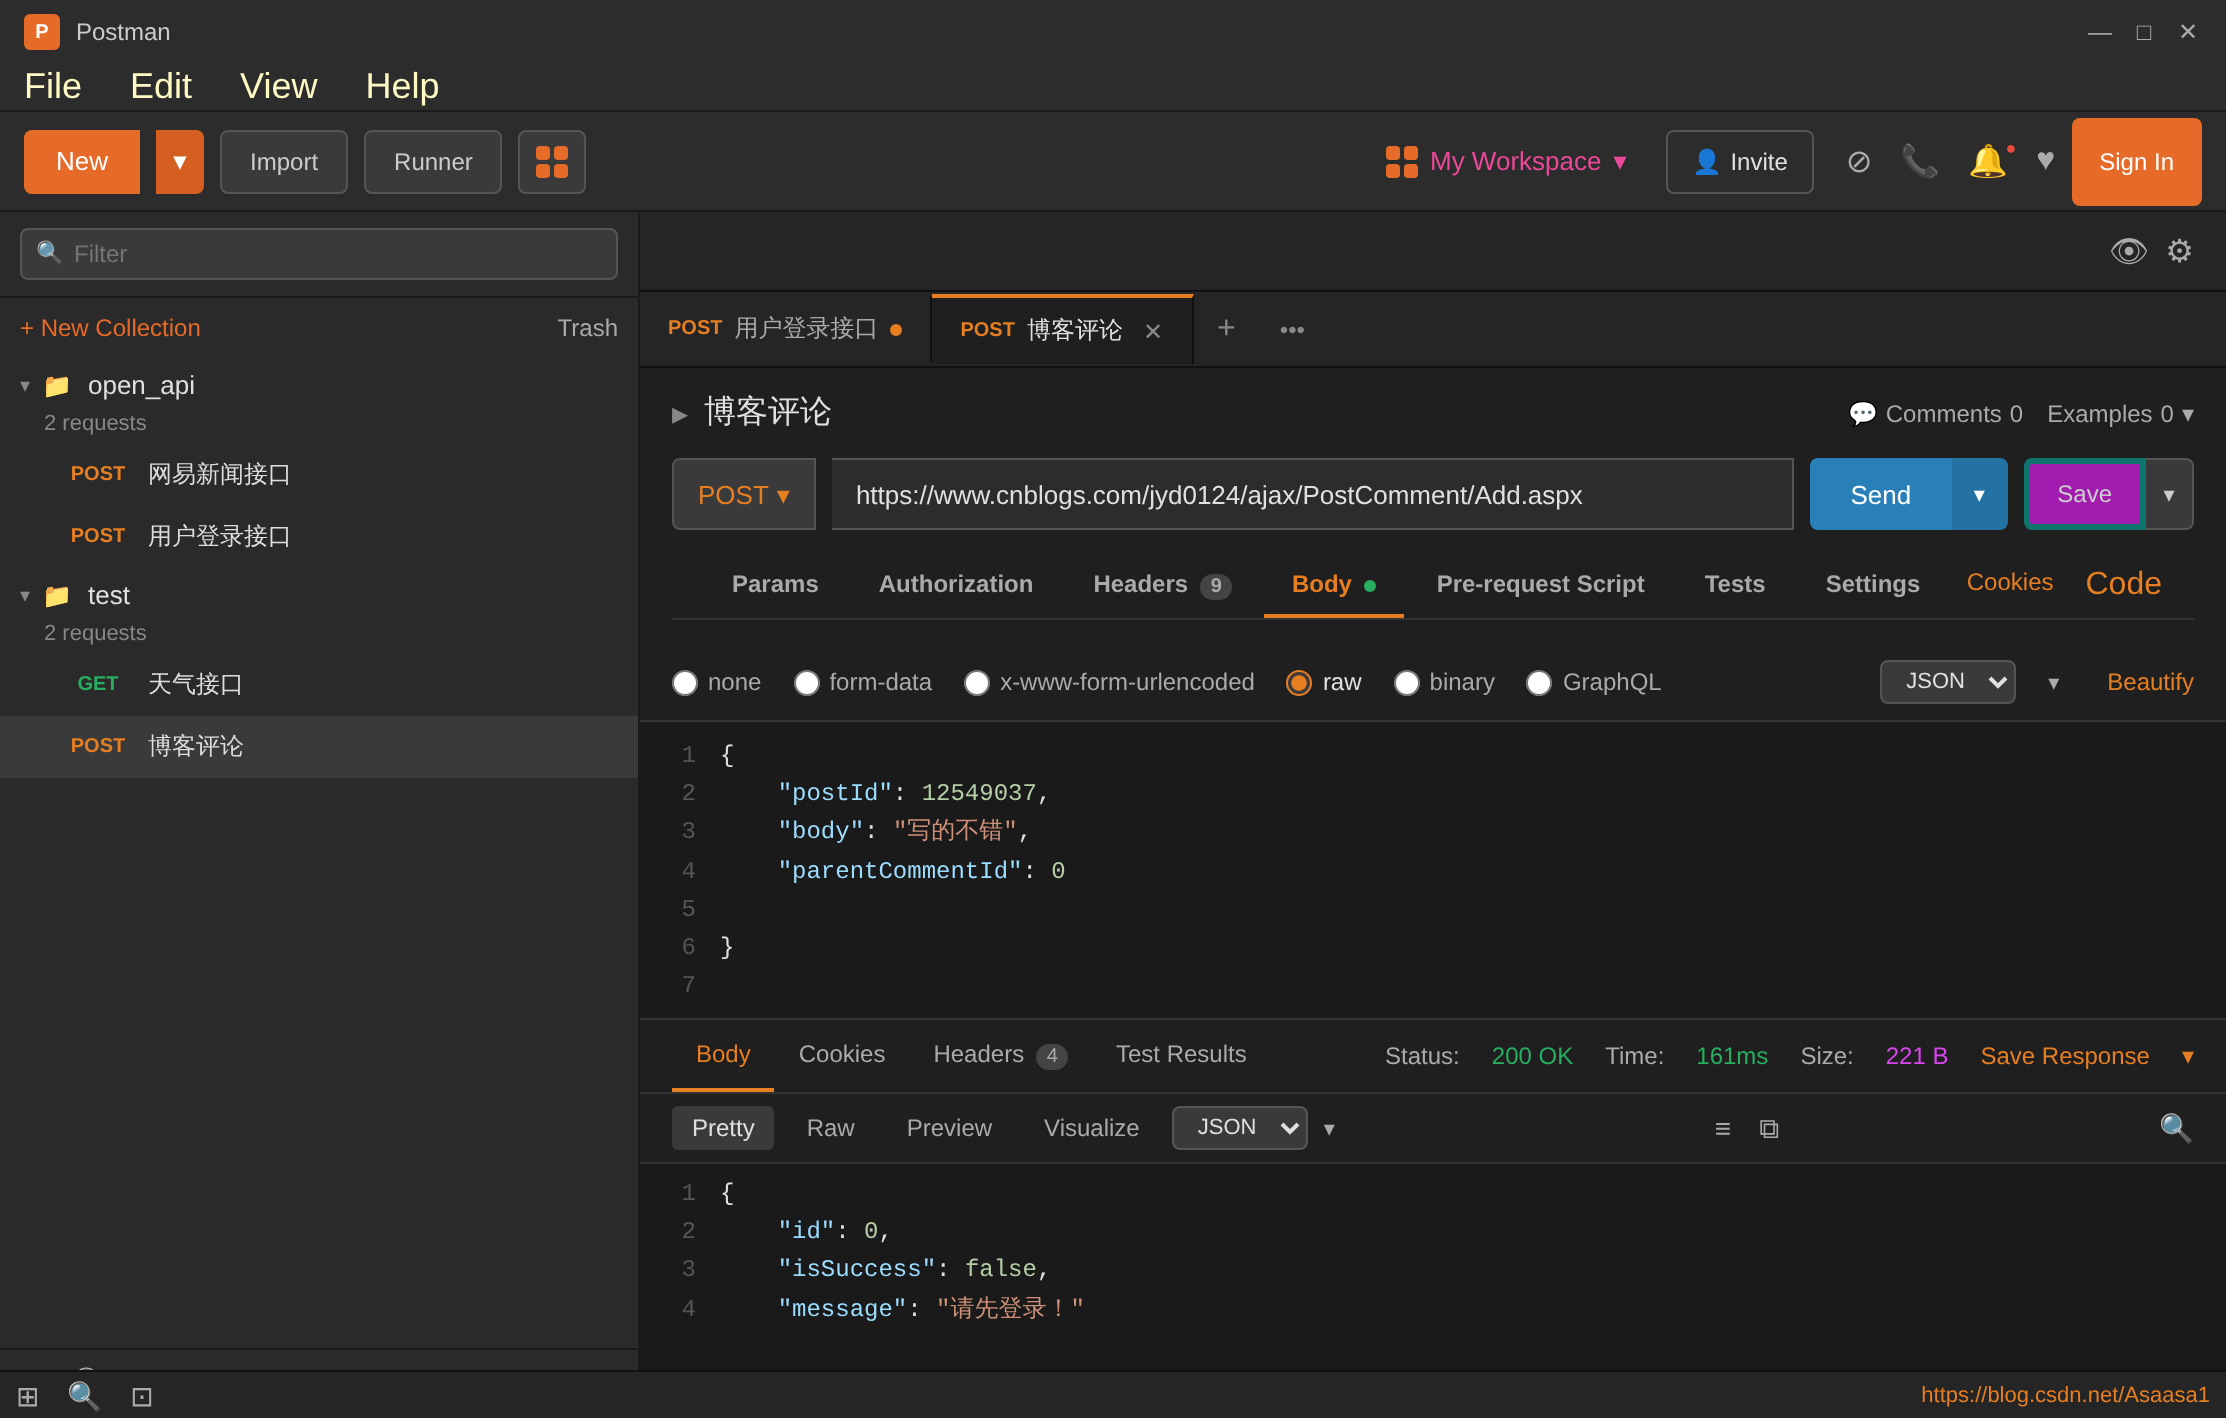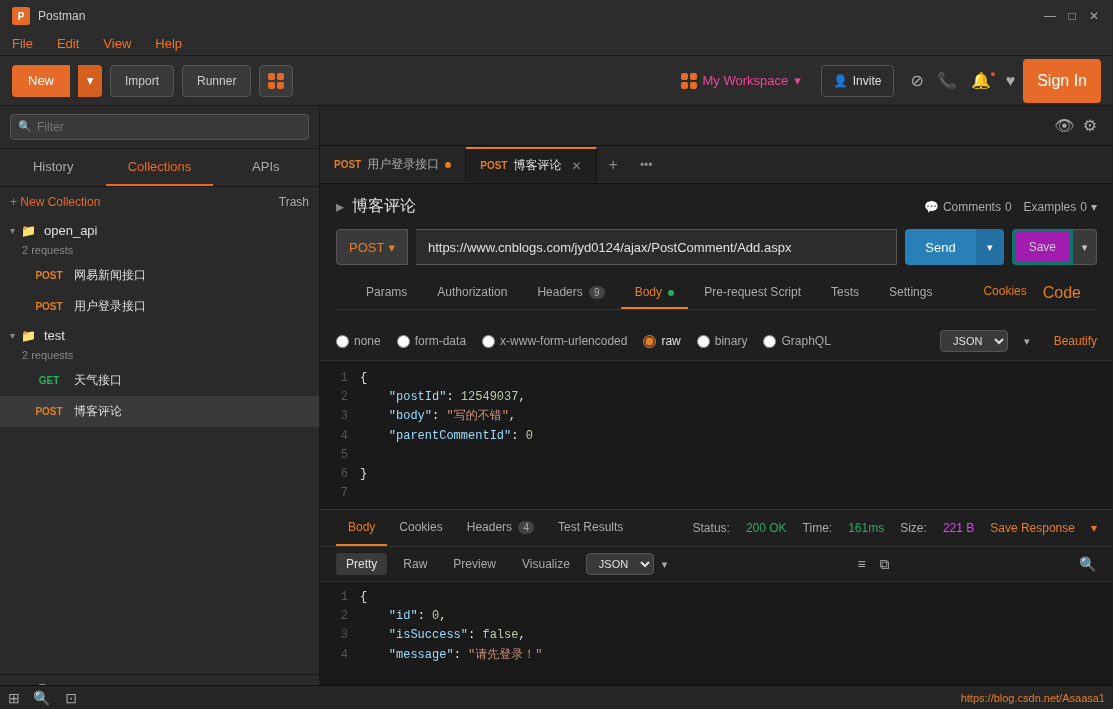--- a/index.html
+++ b/index.html
@@ -8,35 +8,35 @@
     
     .titlebar { background: #2c2c2c; height: 32px; display: flex; align-items: center; padding: 0 12px; justify-content: space-between; }
     .titlebar-left { display: flex; align-items: center; gap: 8px; }
     .titlebar-icon { width: 18px; height: 18px; background: #e66a28; border-radius: 3px; display: flex; align-items: center; justify-content: center; color: white; font-size: 10px; font-weight: bold; }
     .titlebar-title { color: #ccc; font-size: 12px; }
     .titlebar-controls { display: flex; gap: 8px; }
     .titlebar-btn { width: 14px; height: 14px; cursor: pointer; color: #aaa; font-size: 12px; display: flex; align-items: center; justify-content: center; }
 
     
     .menubar { background: #2c2c2c; height: 24px; display: flex; align-items: center; padding: 0 8px; gap: 16px; border-bottom: 1px solid #1a1a1a; }
-    .menubar-item { color: #f97316; font-size: 13px; cursor: pointer; padding: 2px 4px; }
+    .menubar-item { color: #fef9c3; font-size: 18px; cursor: pointer; padding: 2px 4px; }
 
     
     .toolbar { background: #2c2c2c; height: 50px; display: flex; align-items: center; padding: 0 12px; gap: 8px; border-bottom: 1px solid #1a1a1a; }
     .btn-new { background: #e66a28; color: white; border: none; border-radius: 4px 0 0 4px; height: 32px; padding: 0 16px; cursor: pointer; font-size: 13px; font-weight: 400; }
     .btn-new-dropdown { background: #d45f20; color: white; border: none; border-radius: 0 4px 4px 0; height: 32px; width: 24px; cursor: pointer; }
     .btn-toolbar { background: #3a3a3a; color: #ccc; border: 1px solid #555; border-radius: 4px; height: 32px; padding: 0 14px; cursor: pointer; font-size: 12px; }
     .toolbar-spacer { flex: 1; }
     .workspace-btn { background: transparent; color: #ec4899; border: none; height: 32px; padding: 0 12px; cursor: pointer; font-size: 13px; display: flex; align-items: center; gap: 6px; }
     .workspace-icon { width: 16px; height: 16px; display: grid; grid-template-columns: 1fr 1fr; gap: 2px; }
     .workspace-icon-dot { background: #e66a28; border-radius: 2px; }
     .invite-btn { background: transparent; color: #e0e0e0; border: 1px solid #555; border-radius: 4px; height: 32px; padding: 0 12px; cursor: pointer; font-size: 12px; display: flex; align-items: center; gap: 4px; }
     .toolbar-right-icons { display: flex; align-items: center; gap: 14px; margin-left: 8px; }
     .icon-btn { cursor: pointer; color: #aaa; font-size: 16px; }
-    .signin-btn { background: #e66a28; color: white; border: none; border-radius: 4px; height: 44px; padding: 0 14px; cursor: pointer; font-size: 16px; }
+    .signin-btn { background: #e66a28; color: white; border: none; border-radius: 4px; height: 44px; padding: 0 14px; cursor: pointer; font-size: 12px; }
 
     
     .main { display: flex; height: calc(709px - 106px); }
 
     
     .sidebar { width: 320px; background: #2a2a2a; border-right: 1px solid #1a1a1a; display: flex; flex-direction: column; }
     .sidebar-search { padding: 8px 10px; border-bottom: 1px solid #1a1a1a; }
     .sidebar-search input { width: 100%; background: #3a3a3a; border: 1px solid #555; border-radius: 4px; color: #ccc; padding: 5px 8px 5px 26px; font-size: 12px; outline: none; }
     .search-wrap { position: relative; }
     .search-icon-inner { position: absolute; left: 8px; top: 6px; color: #888; font-size: 11px; }
@@ -93,21 +93,21 @@
     .url-input { flex: 1; background: #2c2c2c; border: 1px solid #555; border-left: none; color: #e0e0e0; padding: 7px 12px; font-size: 13px; outline: none; height: 36px; }
     .send-btn-wrap { display: flex; height: 36px; }
     .send-btn { background: #2980b9; color: white; border: none; border-radius: 4px 0 0 4px; padding: 0 20px; cursor: pointer; font-size: 13px; font-weight: 500; }
     .send-dropdown { background: #2471a3; color: white; border: none; border-radius: 0 4px 4px 0; width: 28px; cursor: pointer; font-size: 11px; }
     .save-btn-wrap { display: flex; height: 36px; }
     .save-btn { background: #a21caf; color: #ccc; border: 3px solid #0f766e; border-radius: 4px 0 0 4px; padding: 0 14px; cursor: pointer; font-size: 12px; height: 36px; text-align: center; }
     .save-dropdown { background: #3a3a3a; color: #ccc; border: 1px solid #555; border-left: none; border-radius: 0 4px 4px 0; width: 24px; cursor: pointer; font-size: 11px; height: 36px; }
 
     
     .req-tabs { display: flex; gap: 2px; margin-bottom: 0; border-bottom: 1px solid #333; padding-bottom: 0; }
-    .req-tab { padding: 8px 14px; cursor: pointer; color: #aaa; font-size: 12px; border-bottom: 2px solid transparent; }
+    .req-tab { padding: 8px 14px; cursor: pointer; color: #aaa; font-size: 12px; border-bottom: 2px solid transparent; font-weight: bold; }
     .req-tab.active { color: #e67e22; border-bottom: 2px solid #e67e22; }
     .req-tab .count { background: #444; border-radius: 8px; padding: 1px 5px; font-size: 10px; margin-left: 3px; }
     .body-dot { width: 6px; height: 6px; border-radius: 50%; background: #27ae60; display: inline-block; margin-left: 3px; vertical-align: middle; }
     .cookies-link { color: #e67e22; font-size: 12px; cursor: pointer; margin-left: auto; }
     .code-link { color: #e67e22; font-size: 16px; cursor: pointer; margin-left: 8px; }
 
     
     .body-options { display: flex; align-items: center; gap: 16px; padding: 8px 16px; border-bottom: 1px solid #333; }
     .radio-option { display: flex; align-items: center; gap: 5px; cursor: pointer; color: #aaa; font-size: 12px; }
     .radio-option input[type=radio] { accent-color: #e67e22; }
@@ -219,25 +219,20 @@
 
 <div class="main">
 
   <div class="sidebar">
     <div class="sidebar-search">
       <div class="search-wrap">
         <span class="search-icon-inner">🔍</span>
         <input type="text" placeholder="Filter" style="">
       </div>
     </div>
-    <div class="sidebar-tabs">
-      <div class="sidebar-tab">History</div>
-      <div class="sidebar-tab active">Collections</div>
-      <div class="sidebar-tab">APIs</div>
-    </div>
     <div class="sidebar-actions">
       <span class="new-collection-btn">+ New Collection</span>
       <span class="trash-btn">Trash</span>
     </div>
     <div class="collection-list">
 
       <div class="collection-group">
         <div class="collection-header">
           <span class="chevron">▾</span>
           <span class="folder-icon">📁</span>

